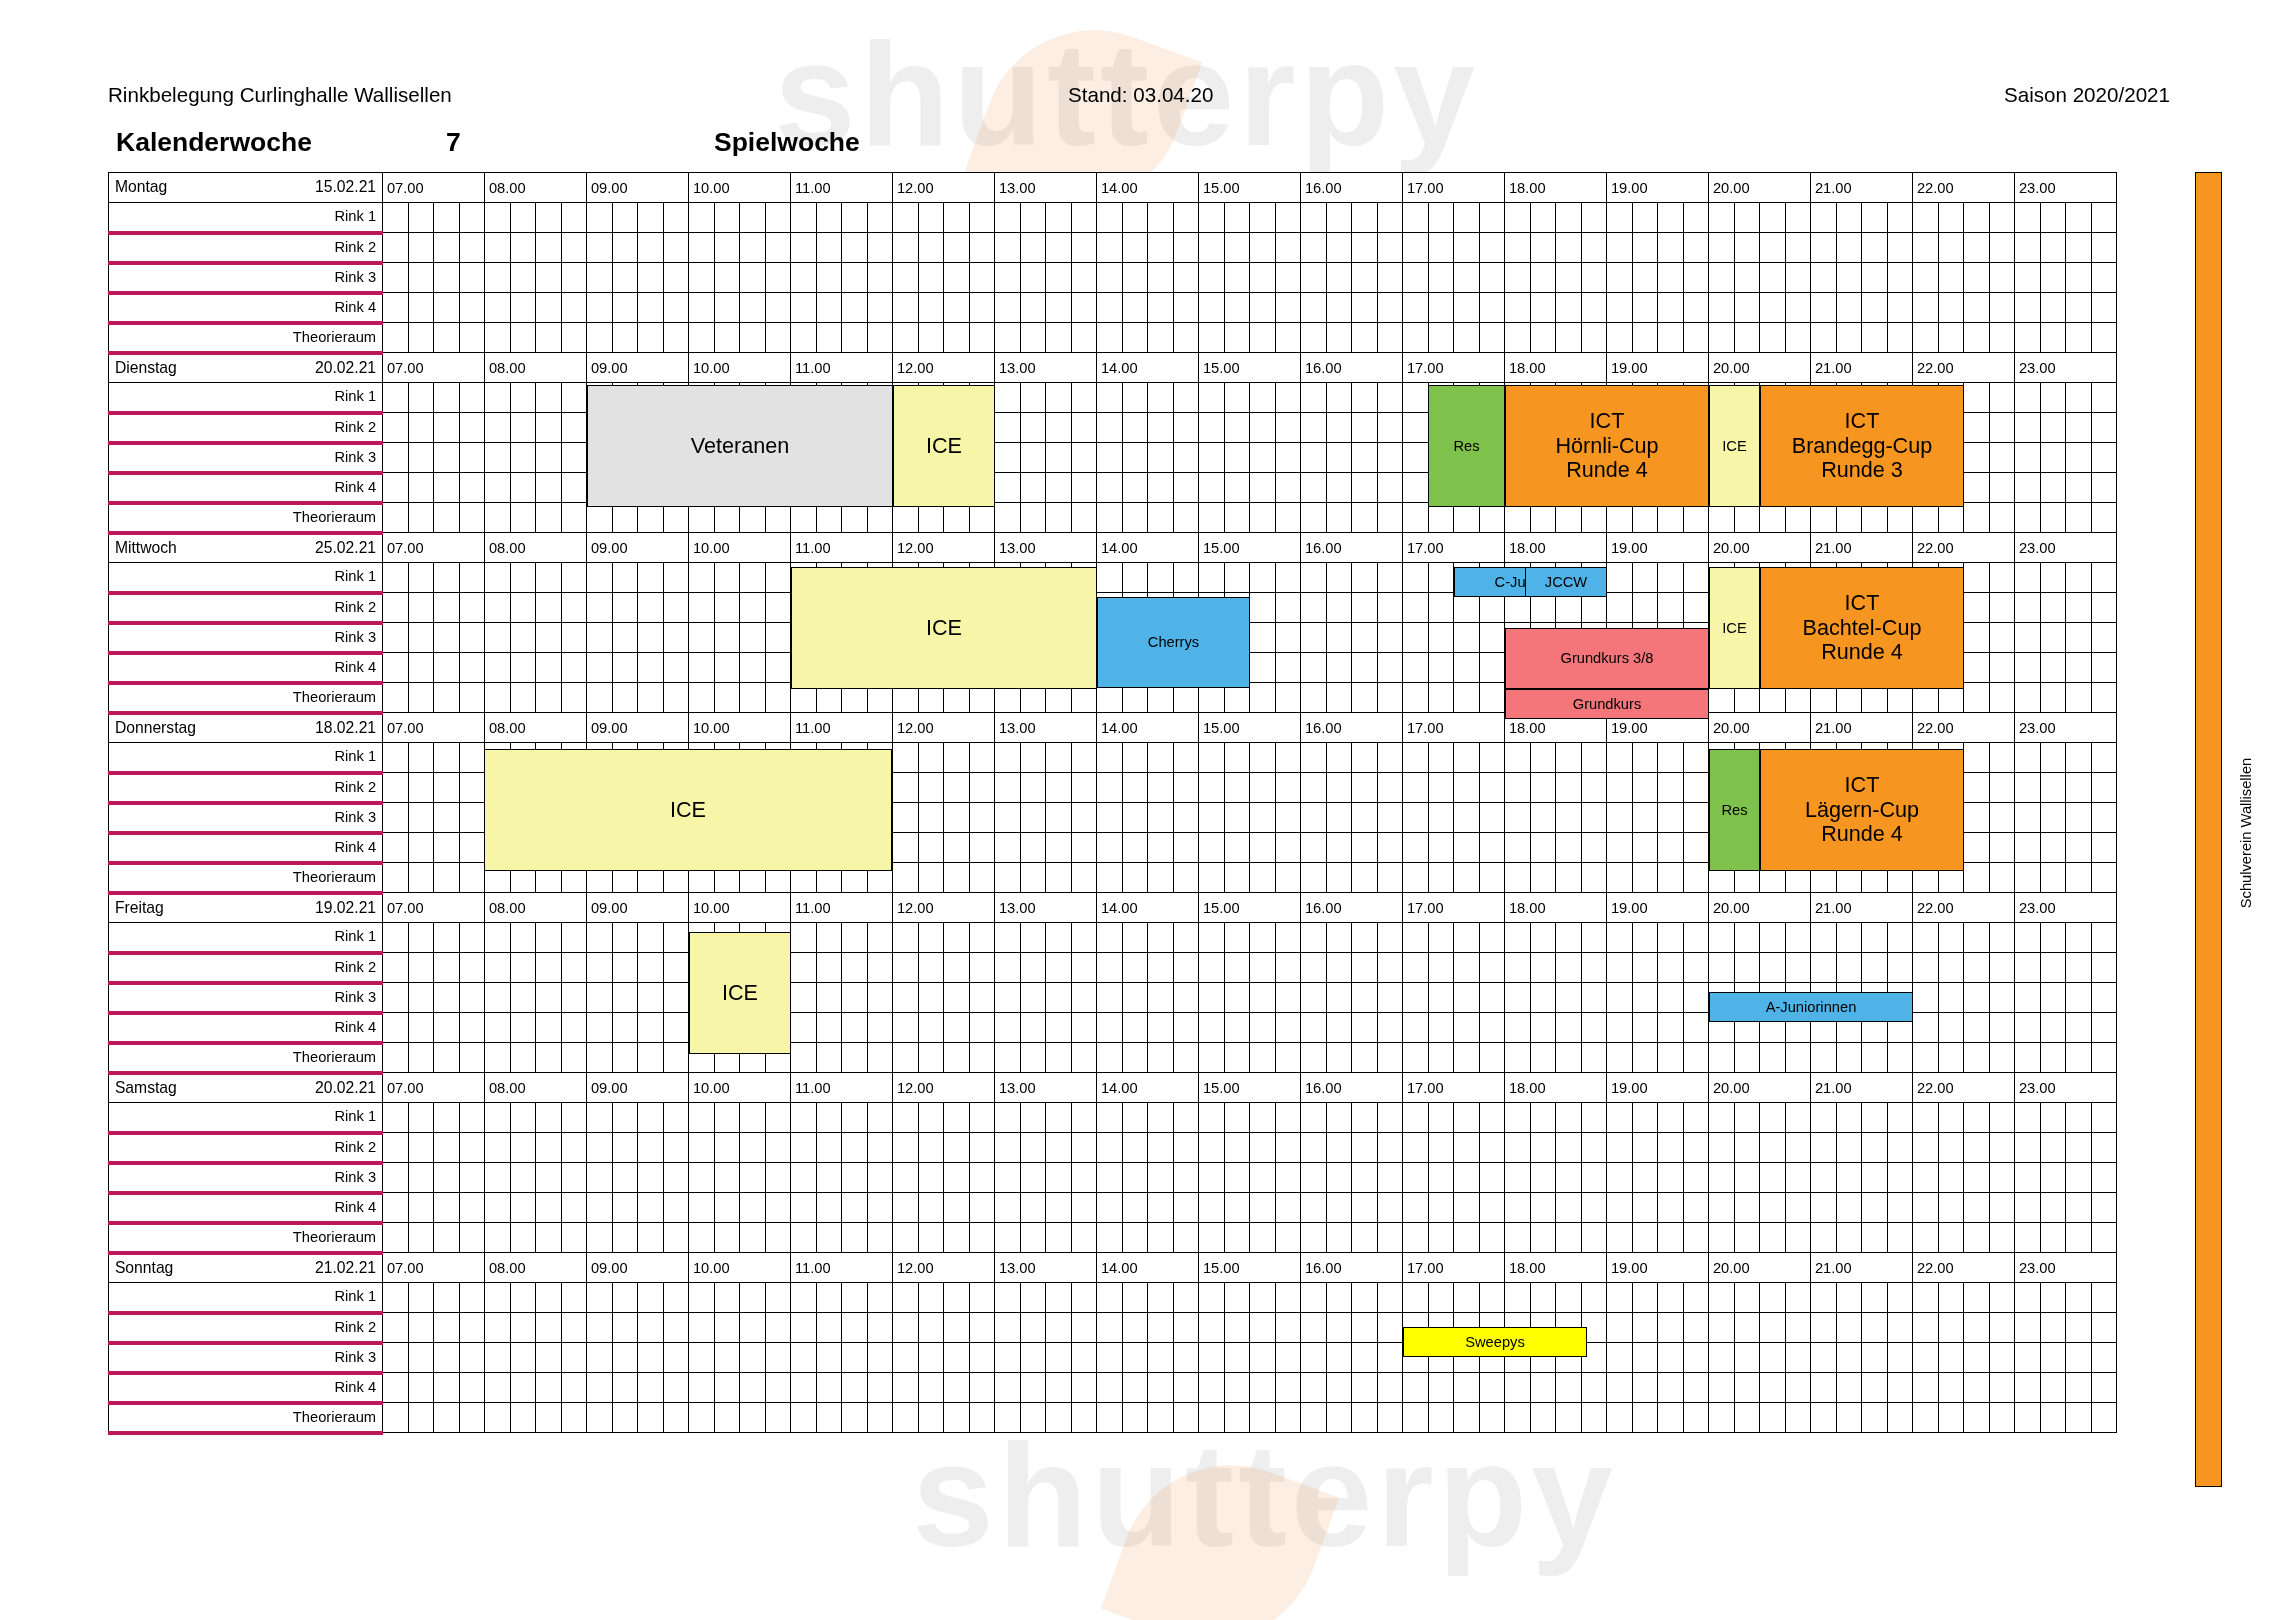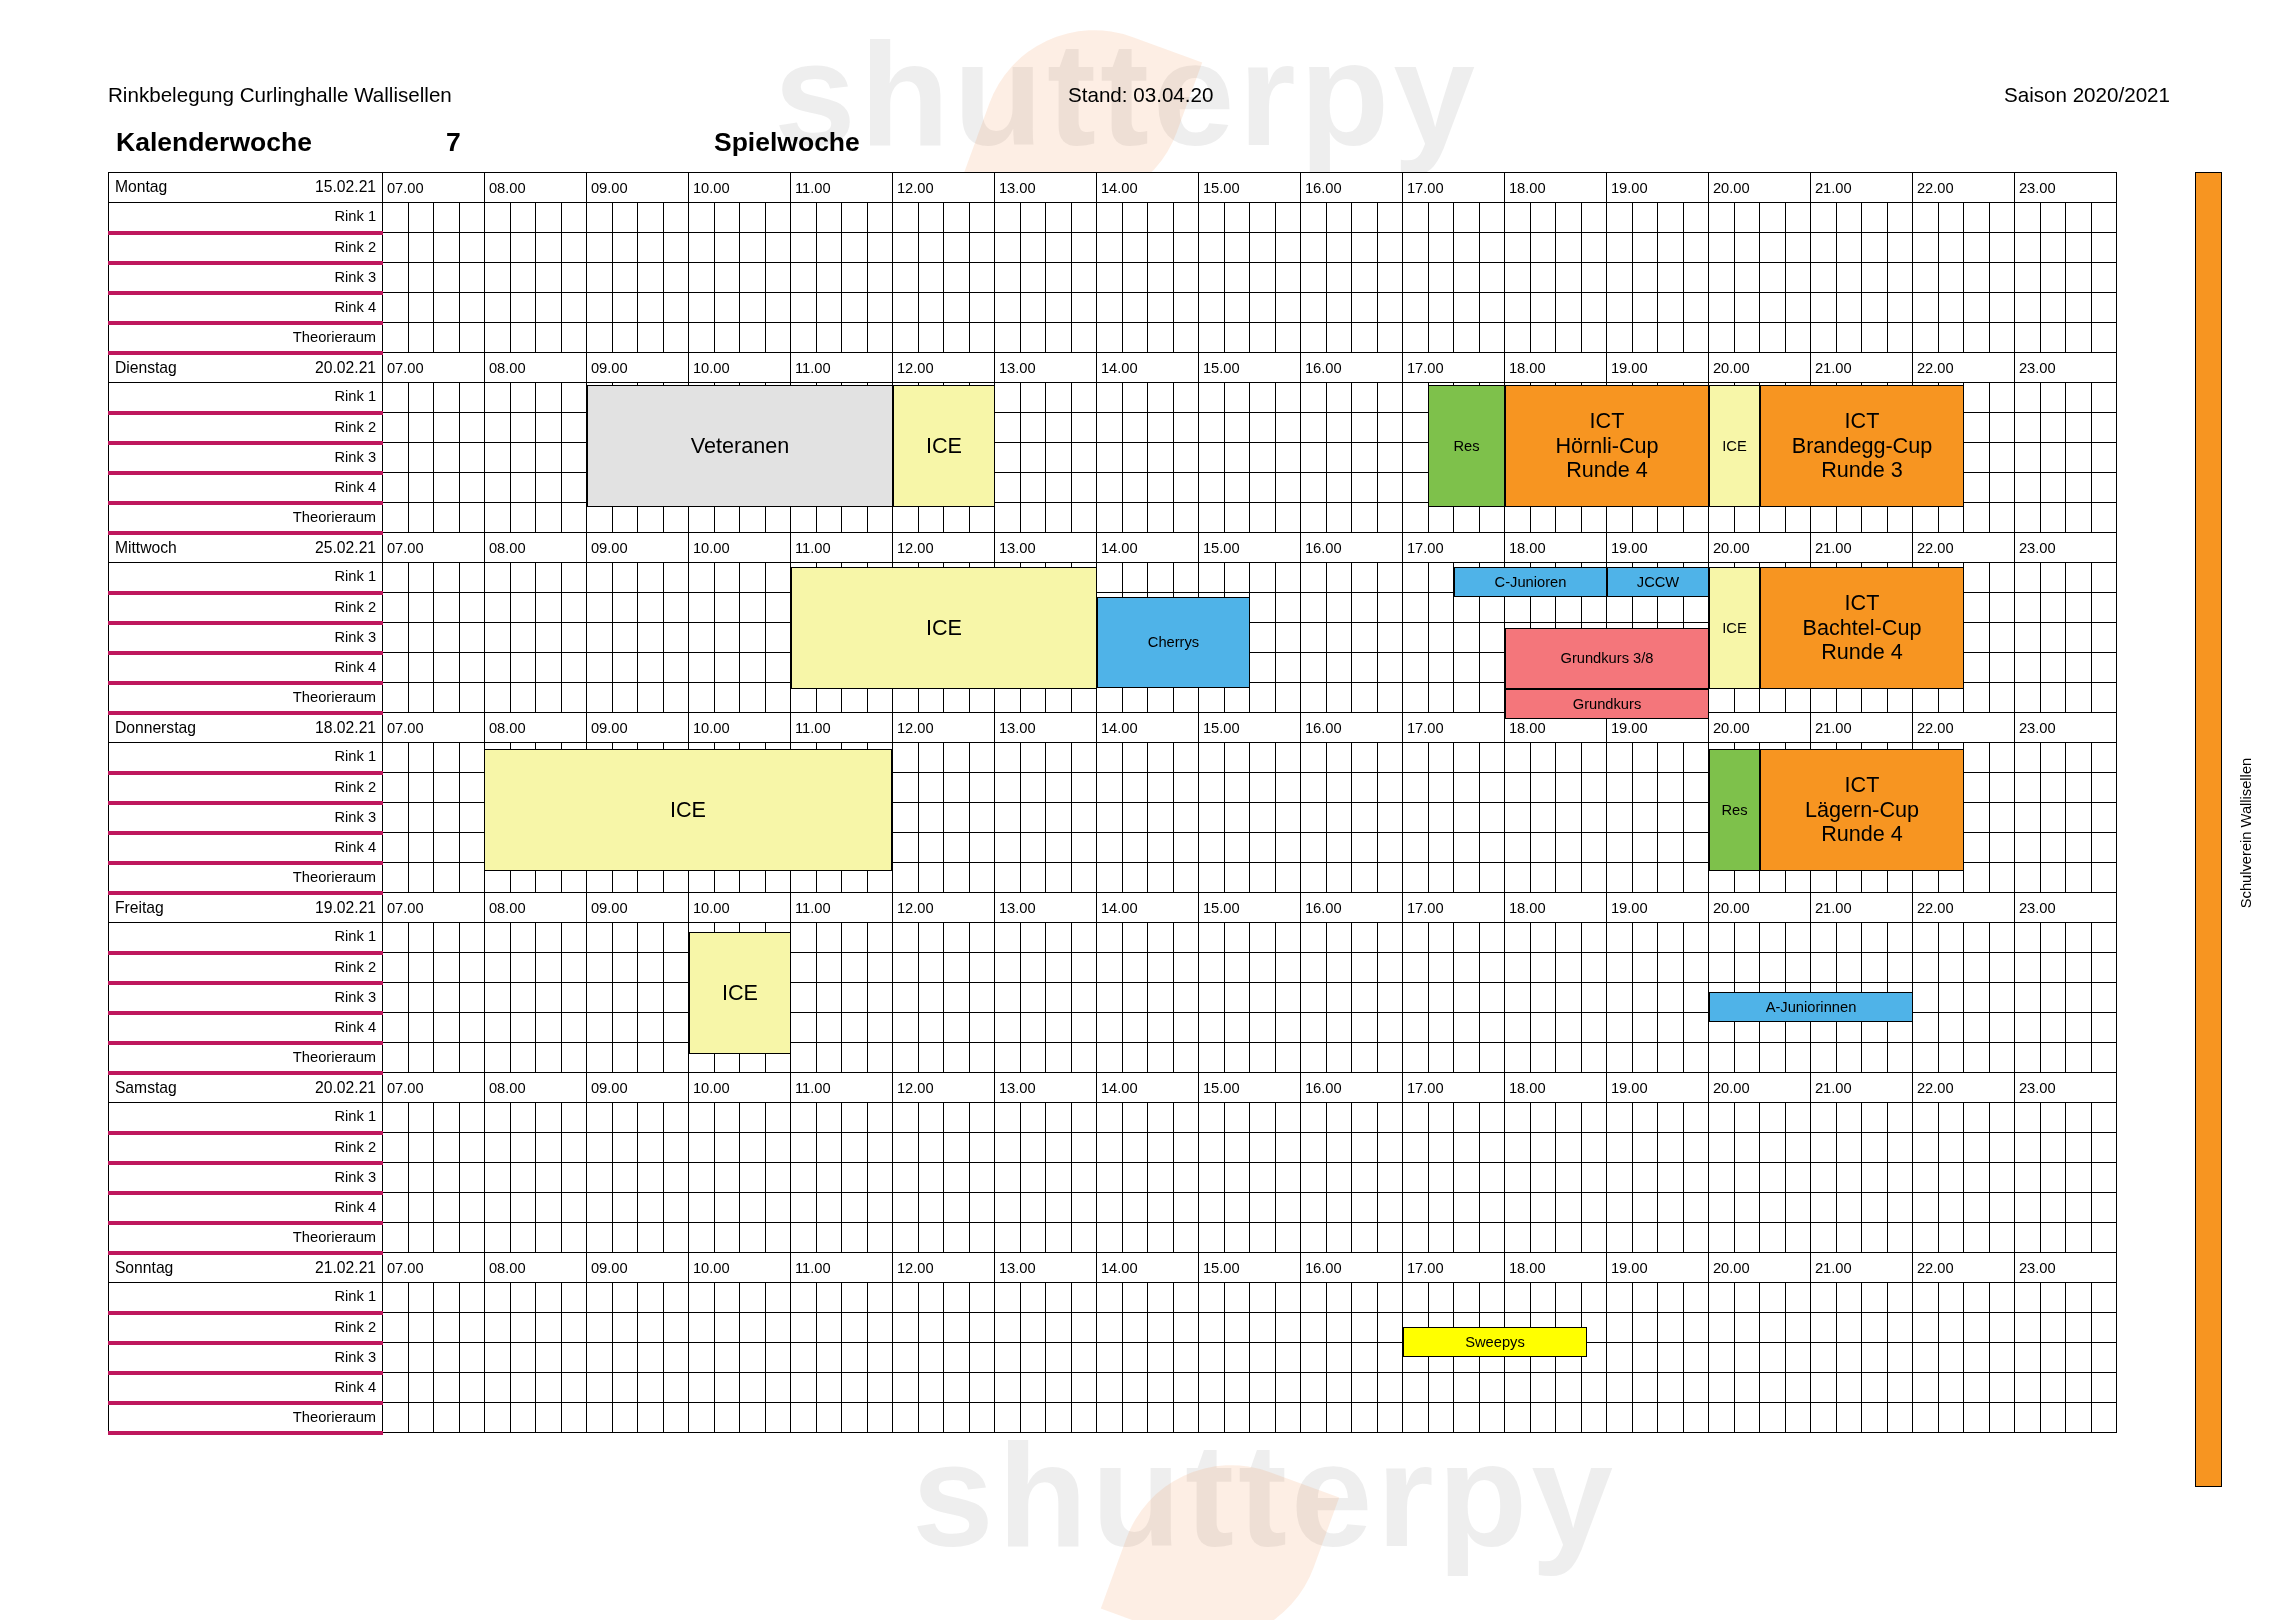--- a/index.html
+++ b/index.html
@@ -2903,21 +2903,21 @@
         <div class="ev sm" style="left: 989px; top: 425px; width: 153px; height: 91px; background: rgb(79, 179, 232);">
           <div class="inner">
             <span class="l1">Cherrys</span>
           </div>
         </div>
         <div class="ev sm" style="left: 1346px; top: 395px; width: 153px; height: 30px; background: rgb(79, 179, 232);">
           <div class="inner">
             <span class="l1">C-Junioren</span>
           </div>
         </div>
-        <div class="ev sm" style="left: 1499px; top: 395px; width: 102px; height: 30px; background: rgb(79, 179, 232);">
+        <div class="ev sm" style="left: 1417px; top: 395px; width: 82px; height: 30px; background: rgb(79, 179, 232);">
           <div class="inner">
             <span class="l1">JCCW</span>
           </div>
         </div>
         <div class="ev sm" style="left: 1397px; top: 456px; width: 204px; height: 61px; background: rgb(244, 118, 123);">
           <div class="inner">
             <span class="l1">Grundkurs 3/8</span>
           </div>
         </div>
         <div class="ev sm" style="left: 1397px; top: 517px; width: 204px; height: 30px; background: rgb(244, 118, 123);">

